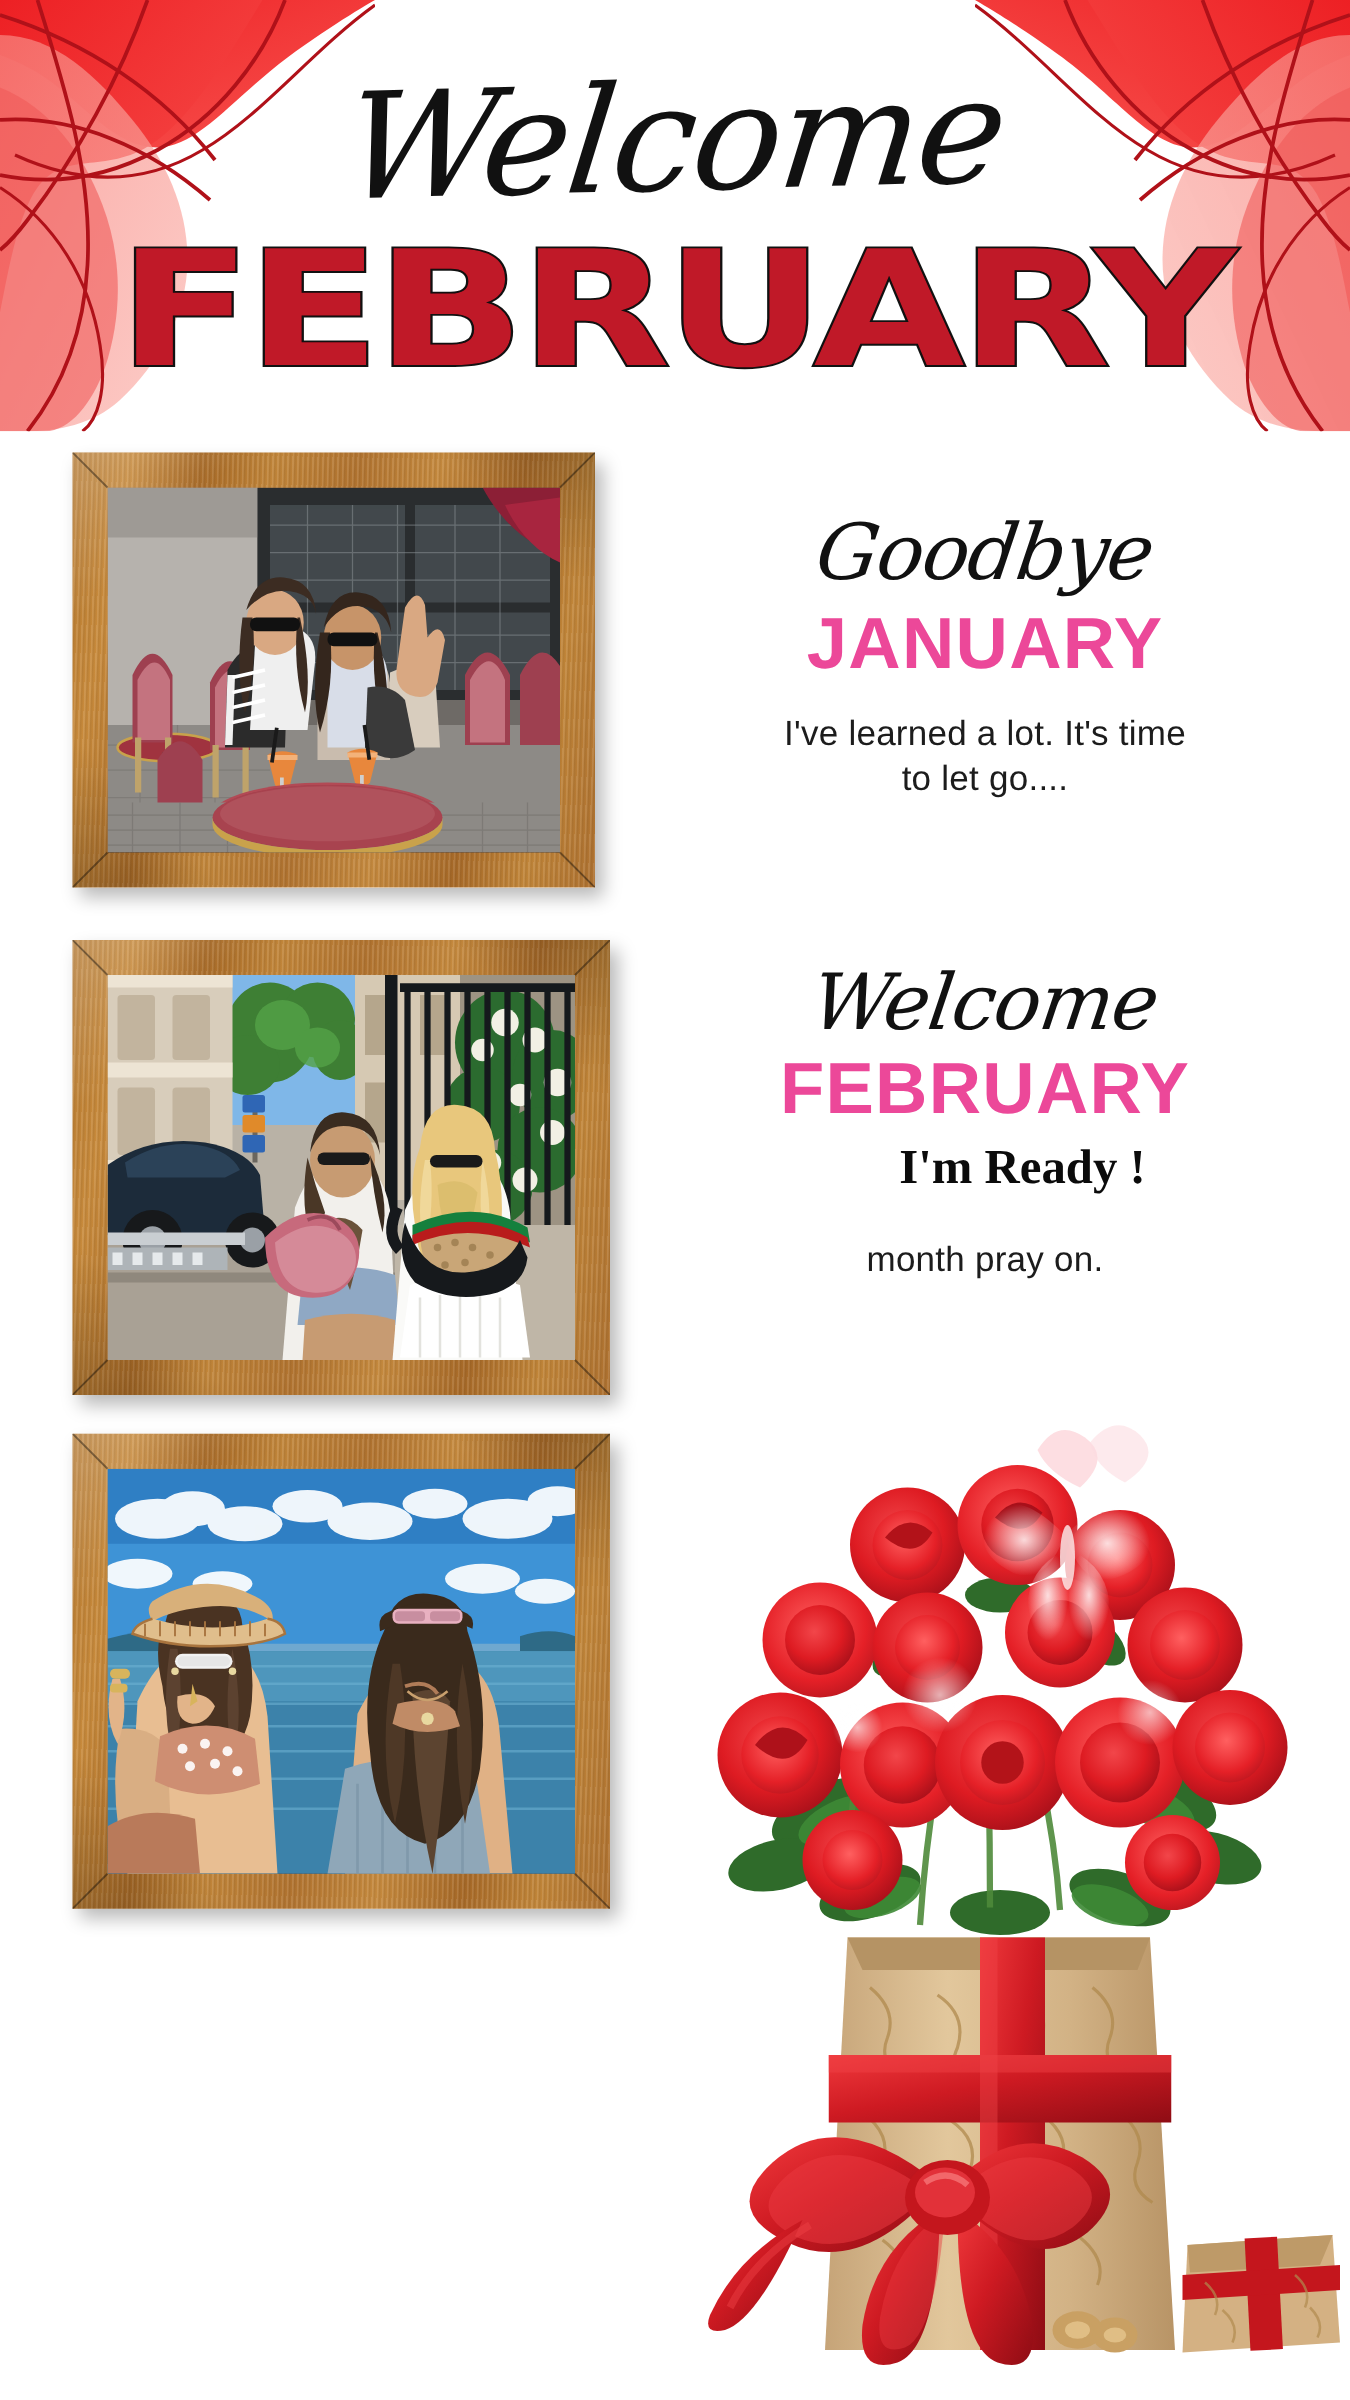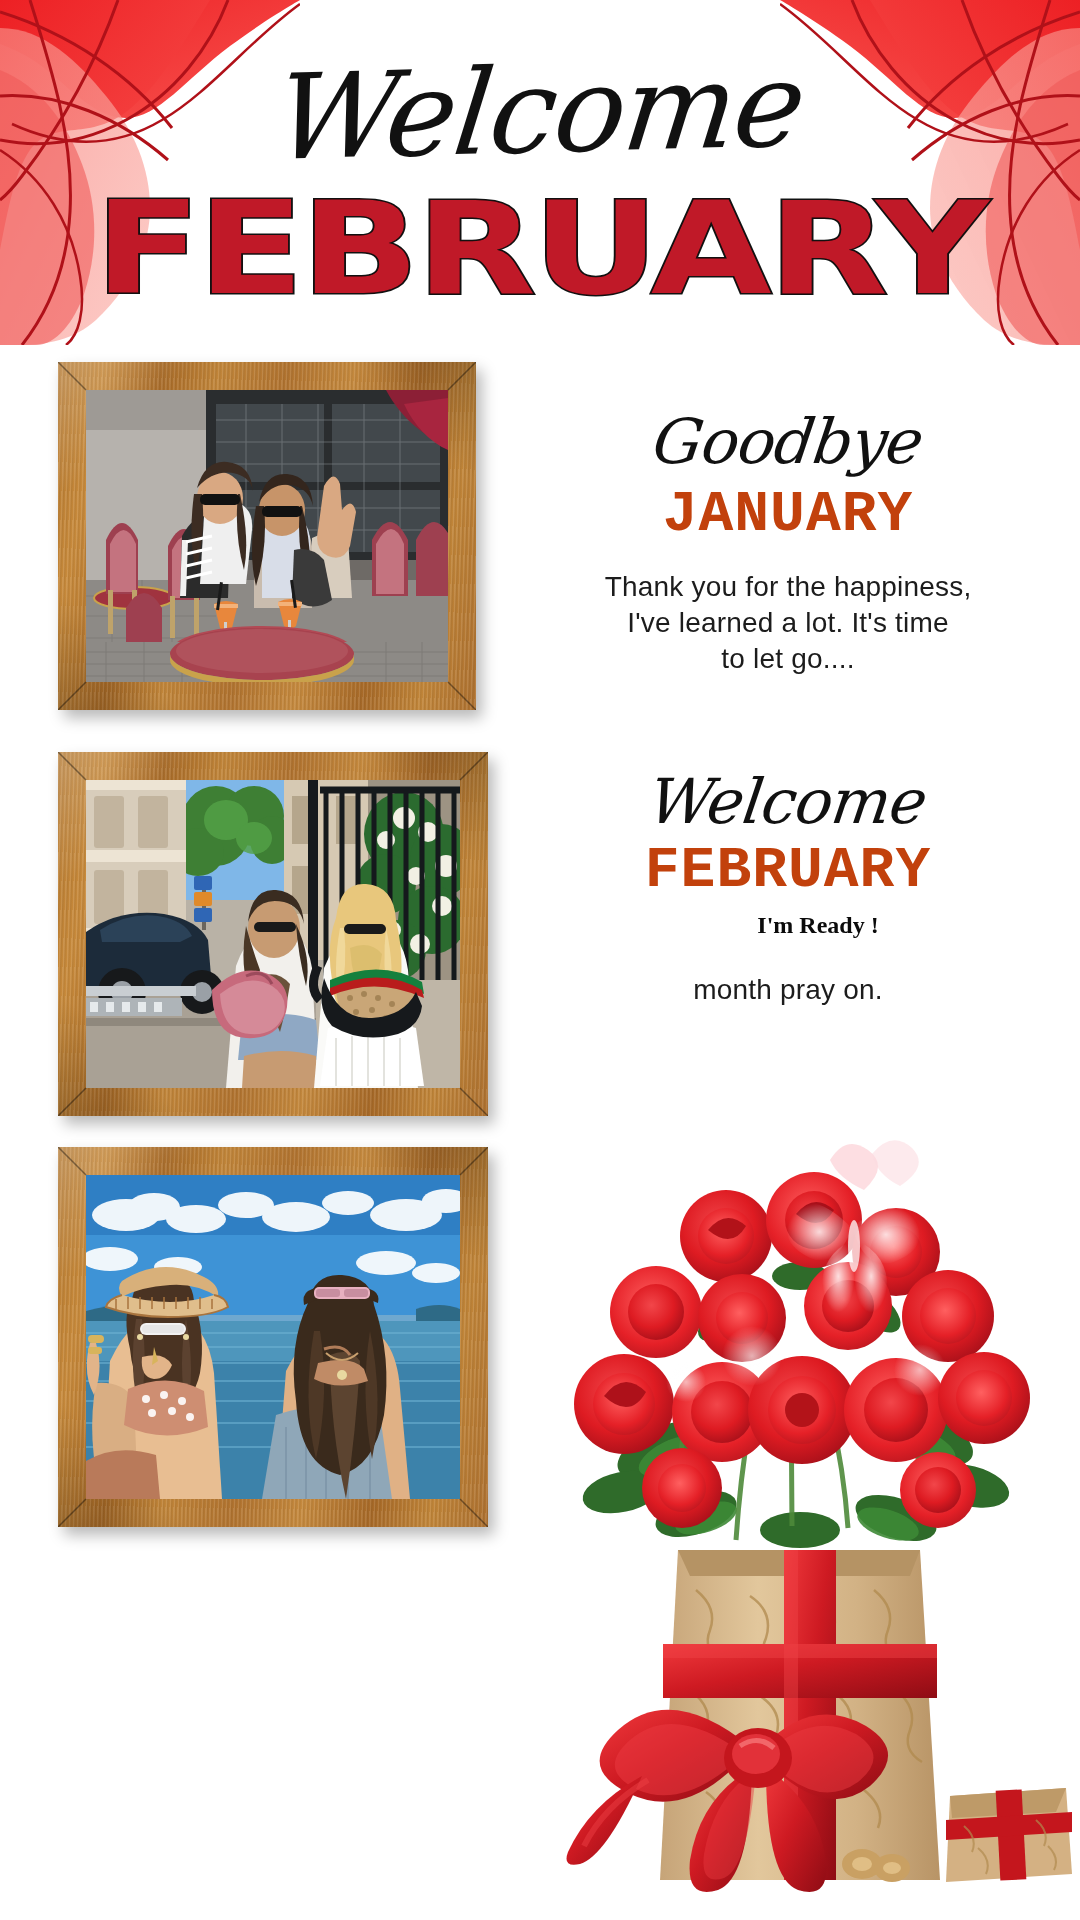--- a/index.html
+++ b/index.html
@@ -100,31 +100,31 @@
     font-family:"DejaVu Serif", serif;
     font-style:italic;
     font-weight:400;
     font-size:62px;
     line-height:1.02;
     letter-spacing:-1px;
     transform:skewX(-8deg);
     color:#111;
   }
   .serif-head {
-    font-family:Liberation Mono, monospace;
+    font-family:Liberation Sans, sans-serif;
     font-weight:700;
     font-size:58px;
     line-height:1.1;
     letter-spacing:1px;
-    color:#c2410c;
+    color:#ec4899;
   }
   .serif-sub {
     font-family:"Liberation Serif", serif;
     font-weight:700;
-    font-size:24px;
+    font-size:39px;
     line-height:1.2;
     color:#0b0b0b;
   }
   .body-copy {
     font-family:"Liberation Sans", sans-serif;
     font-weight:300;
     font-size:28px;
     line-height:1.28;
     color:#1c1c1c;
     letter-spacing:0.2px;
@@ -532,21 +532,20 @@
         <path d="M0,286 q30,-18 70,-6 l4,44 h-74 z" fill="#B97A5A"></path>
       </svg>
     </div>
   </div>
 </div>
 
 <div class="text-block" id="block-goodbye">
   <div class="script-head">Goodbye</div>
   <div class="serif-head">JANUARY</div>
   <div class="body-copy">
-    <div>Thank you for the happiness,</div>
     <div>I've learned a lot. It's time</div>
     <div>to let go....</div>
   </div>
 </div>
 
 <div class="text-block" id="block-welcome">
   <div class="script-head">Welcome</div>
   <div class="serif-head">FEBRUARY</div>
   <div class="serif-sub">I'm Ready !</div>
   <div class="body-copy">

